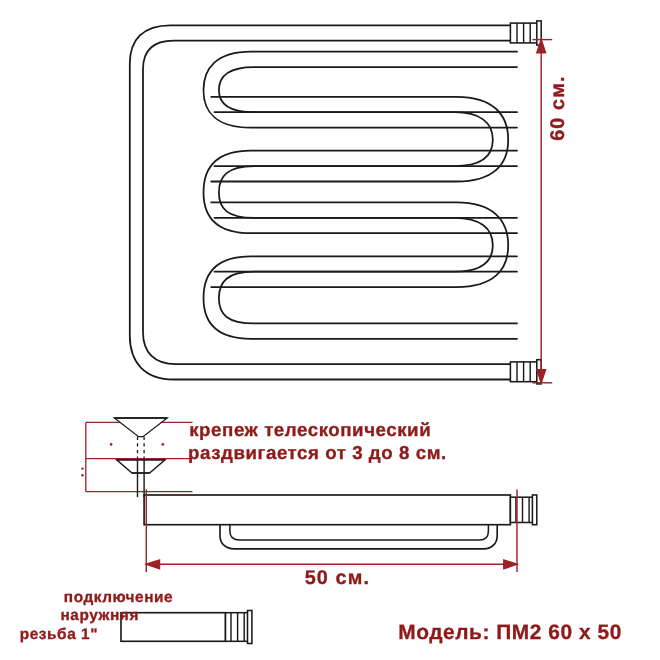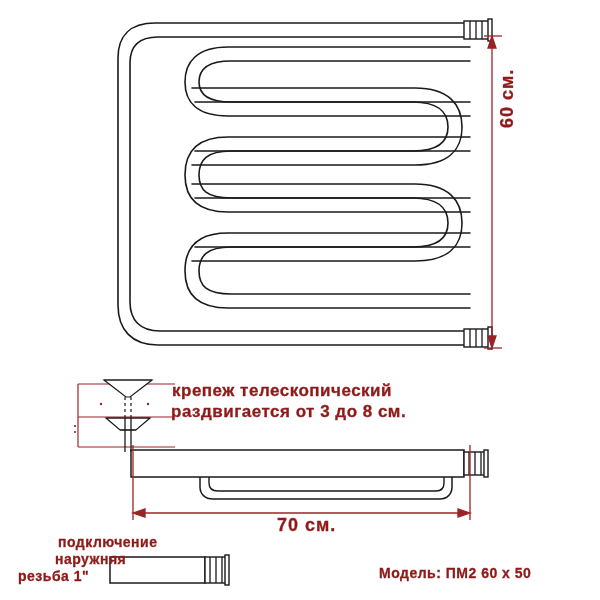--- a/index.html
+++ b/index.html
@@ -27,21 +27,21 @@
     left:497px;top:128px;font-size:18px;
     transform:rotate(-90deg);transform-origin:left top;
     letter-spacing:1px;
   }
   #dim-h-label{left:277px;top:515px;font-size:18px;letter-spacing:1px;}
 
   #conn-l1{left:18px;top:534px;font-size:14px;padding-left:40px;}
   #conn-l2{left:18px;top:551px;font-size:14px;padding-left:37px;}
   #conn-l3{left:18px;top:568px;font-size:14px;}
 
-  #model-label{left:379px;top:565px;font-size:14px;letter-spacing:0.5px;}
+  #model-label{left:362px;top:565px;font-size:19px;letter-spacing:0.5px;}
 </style>
 </head>
 <body>
 
 <div id="stage">
 
   <svg class="layer" viewBox="0 0 600 600">
     <g fill="none" stroke="#1a1a1a" stroke-width="1.6" stroke-linecap="round" stroke-linejoin="round">
 
       <path d="M470,23
@@ -225,21 +225,21 @@
   <svg class="layer" viewBox="0 0 600 600">
     <g stroke="#9b2226" stroke-width="1.3" fill="#9b2226">
       <line x1="133" y1="445" x2="133" y2="520"></line>
       <line x1="470" y1="445" x2="470" y2="520"></line>
       <line x1="137" y1="513" x2="466" y2="513"></line>
       <polygon points="133,513 145,509 145,517"></polygon>
       <polygon points="470,513 458,509 458,517"></polygon>
     </g>
   </svg>
 
-  <div class="txt" id="dim-h-label">70 см.</div>
+  <div class="txt" id="dim-h-label">50 см.</div>
 
   <svg class="layer" viewBox="0 0 600 600">
     <g stroke="#1a1a1a" stroke-width="1.5" fill="#ffffff">
       <rect x="110" y="557" width="95" height="26"></rect>
     </g>
     <g>
       <rect x="205" y="557" width="22" height="26" fill="#ffffff" stroke="#1a1a1a" stroke-width="1.4"></rect>
       <g stroke="#1a1a1a" stroke-width="1.3">
         <line x1="210" y1="557" x2="210" y2="583"></line>
         <line x1="216" y1="557" x2="216" y2="583"></line>

